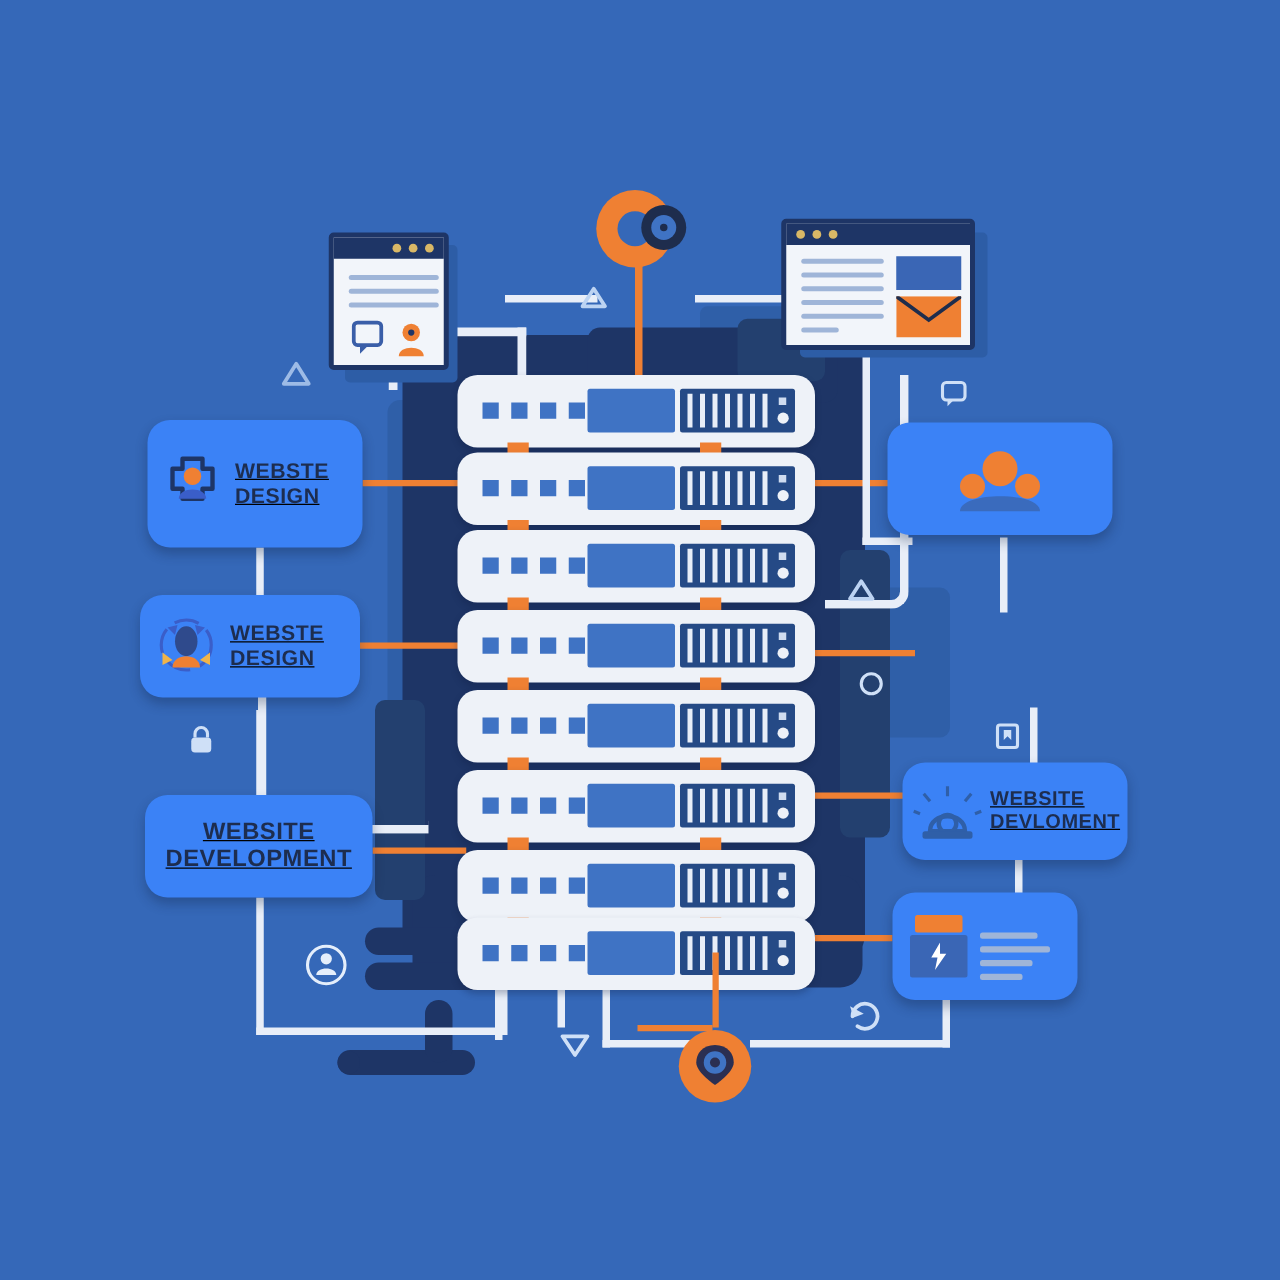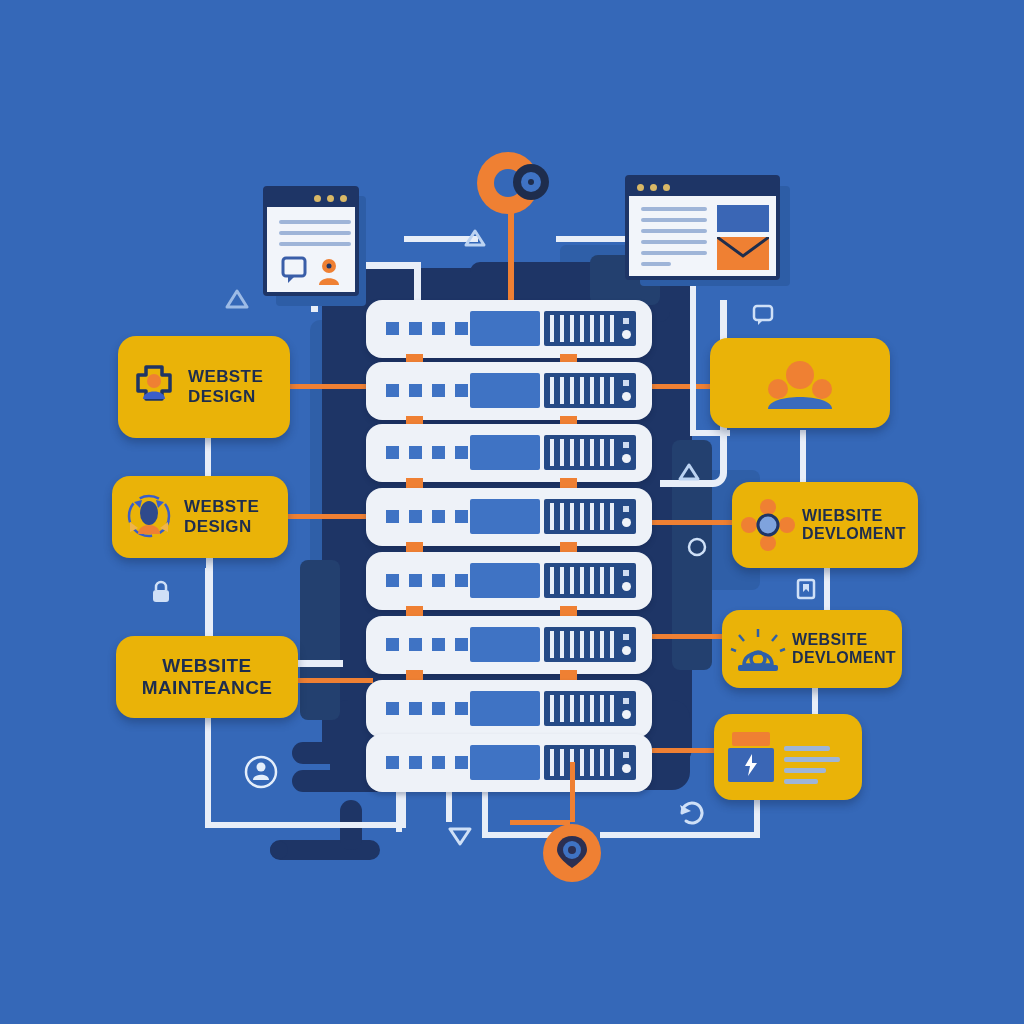--- a/index.html
+++ b/index.html
@@ -36,23 +36,23 @@
     position:absolute;left:178px;top:11px;width:92px;height:35px;
     background:#254a86;border-radius:2px;overflow:hidden;
   }
   .server .slots .bar{position:absolute;top:4px;width:4px;height:27px;background:#e8eef8;}
   .server .slots .dot1{position:absolute;right:7px;top:7px;width:6px;height:6px;background:#cfdcf0;}
   .server .slots .dot2{position:absolute;right:5px;top:19px;width:9px;height:9px;border-radius:50%;background:#eef2f8;}
   .orangeconn{position:absolute;width:17px;height:16px;background:#ef8033;}
 
   
   .card{
-    position:absolute;background:#eab308;border-radius:18px;
+    position:absolute;background:#3b82f6;border-radius:18px;
     box-shadow:0 5px 9px rgba(14,30,64,.3);
-    display:flex;align-items:center;box-sizing:border-box;
+    display:flex;align-items:center;box-sizing:border-box;text-decoration:underline;
   }
   .card .txt{
     color:#1d2d4f;font-weight:bold;line-height:1.15;
     letter-spacing:.4px;
   }
 
   
   .browser{position:absolute;background:#f2f5fa;border:4px solid #1e3566;box-sizing:border-box;}
   .browser .tbar{position:absolute;left:0;top:0;right:0;height:17px;background:#1e3566;}
   .browser .tbar i{position:absolute;top:5px;width:7px;height:7px;border-radius:50%;background:#d9b866;}
@@ -389,50 +389,33 @@
     </svg>
     <div class="txt" style="font-size:17px;margin-left:6px;">
       <div>WEBSTE</div>
       <div>DESIGN</div>
     </div>
   </div>
 
   <div class="card" style="left:116px;top:636px;width:182px;height:82px;justify-content:center;">
     <div class="txt" style="font-size:19px;text-align:center;">
       <div>WEBSITE</div>
-      <div>MAINTEANCE</div>
+      <div>DEVELOPMENT</div>
     </div>
   </div>
 
   <div class="card" style="left:710px;top:338px;width:180px;height:90px;justify-content:center;">
     <svg width="76" height="60">
       <circle cx="38" cy="22" r="14" fill="#ef8033"></circle>
       <circle cx="16" cy="36" r="10" fill="#ef8033"></circle>
       <circle cx="60" cy="36" r="10" fill="#ef8033"></circle>
       <path d="M6 56 C6 40 70 40 70 56 Z" fill="#3a6bbd"></path>
     </svg>
   </div>
 
-  <div class="card" style="left:732px;top:482px;width:186px;height:86px;padding:0 8px;">
-    <svg width="56" height="56" style="flex:0 0 auto;">
-      <line x1="28" y1="28" x2="28" y2="12" stroke="#3a5ec9" stroke-width="3"></line>
-      <line x1="28" y1="28" x2="28" y2="44" stroke="#3a5ec9" stroke-width="3"></line>
-      <line x1="28" y1="28" x2="12" y2="28" stroke="#3a5ec9" stroke-width="3"></line>
-      <line x1="28" y1="28" x2="44" y2="28" stroke="#3a5ec9" stroke-width="3"></line>
-      <circle cx="28" cy="10" r="8" fill="#ef8033"></circle>
-      <circle cx="28" cy="46" r="8" fill="#ef8033"></circle>
-      <circle cx="9" cy="28" r="8" fill="#ef8033"></circle>
-      <circle cx="47" cy="28" r="8" fill="#ef8033"></circle>
-      <circle cx="28" cy="28" r="10" fill="#7fa3dd" stroke="#1e3566" stroke-width="3"></circle>
-    </svg>
-    <div class="txt" style="font-size:16px;margin-left:6px;">
-      <div>WIEBSITE</div>
-      <div>DEVLOMENT</div>
-    </div>
-  </div>
 
   <div class="card" style="left:722px;top:610px;width:180px;height:78px;padding:0 8px;">
     <svg width="56" height="52" style="flex:0 0 auto;">
       <path d="M14 42 C14 26 42 26 42 42 Z" fill="none" stroke="#2f5fa8" stroke-width="3.5"></path>
       <circle cx="28" cy="36" r="7" fill="none" stroke="#2f5fa8" stroke-width="3.5"></circle>
       <rect x="8" y="42" width="40" height="6" rx="2" fill="#2f5fa8"></rect>
       <line x1="28" y1="14" x2="28" y2="6" stroke="#2f5fa8" stroke-width="2.5"></line>
       <line x1="14" y1="18" x2="9" y2="12" stroke="#2f5fa8" stroke-width="2.5"></line>
       <line x1="42" y1="18" x2="47" y2="12" stroke="#2f5fa8" stroke-width="2.5"></line>
       <line x1="6" y1="28" x2="1" y2="26" stroke="#2f5fa8" stroke-width="2.5"></line>

